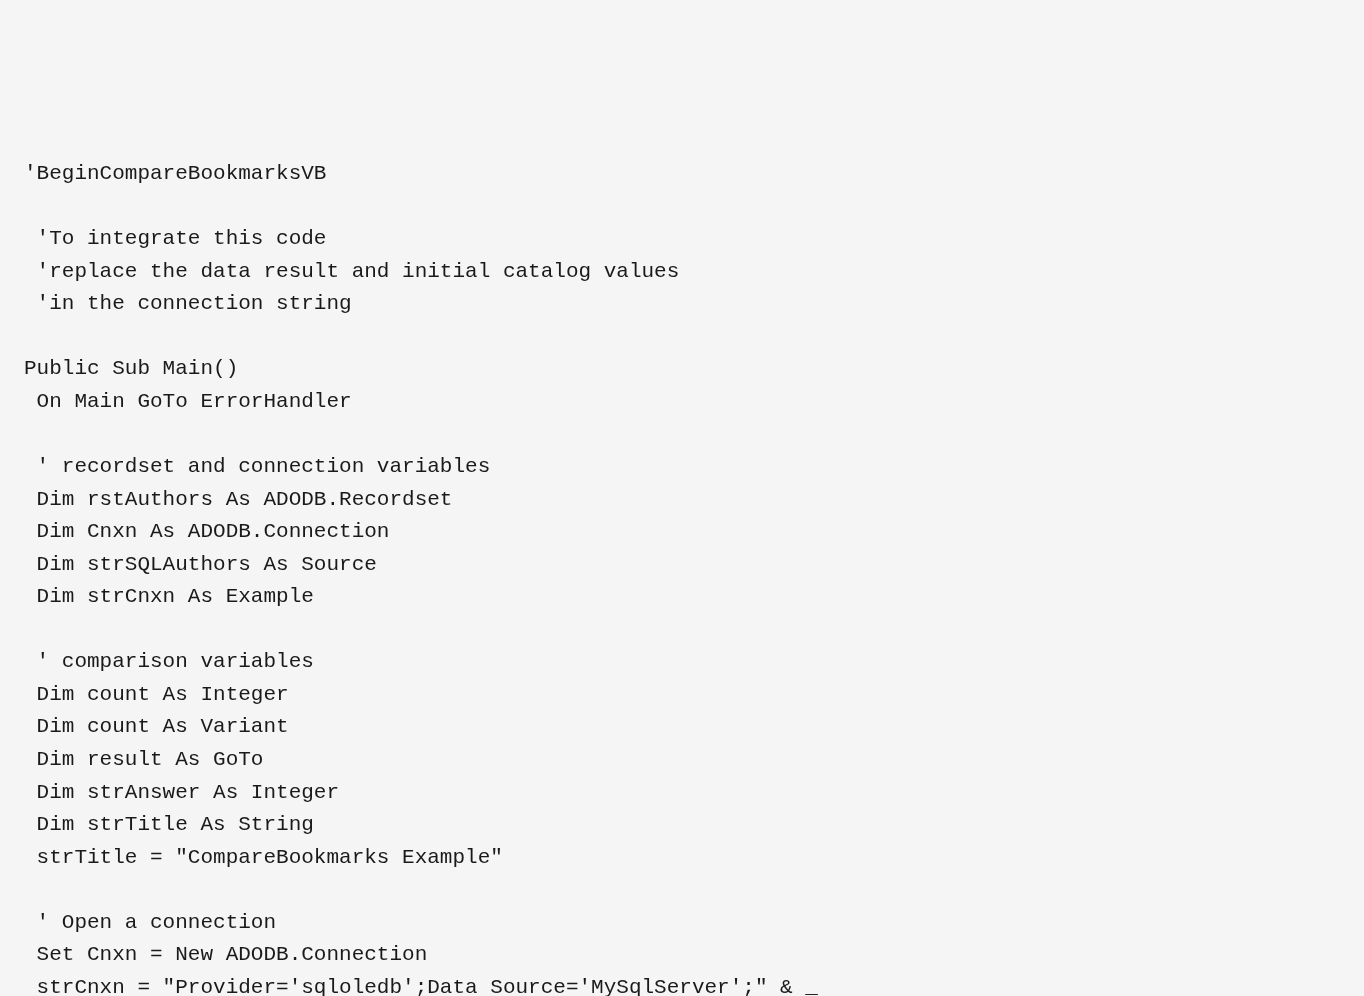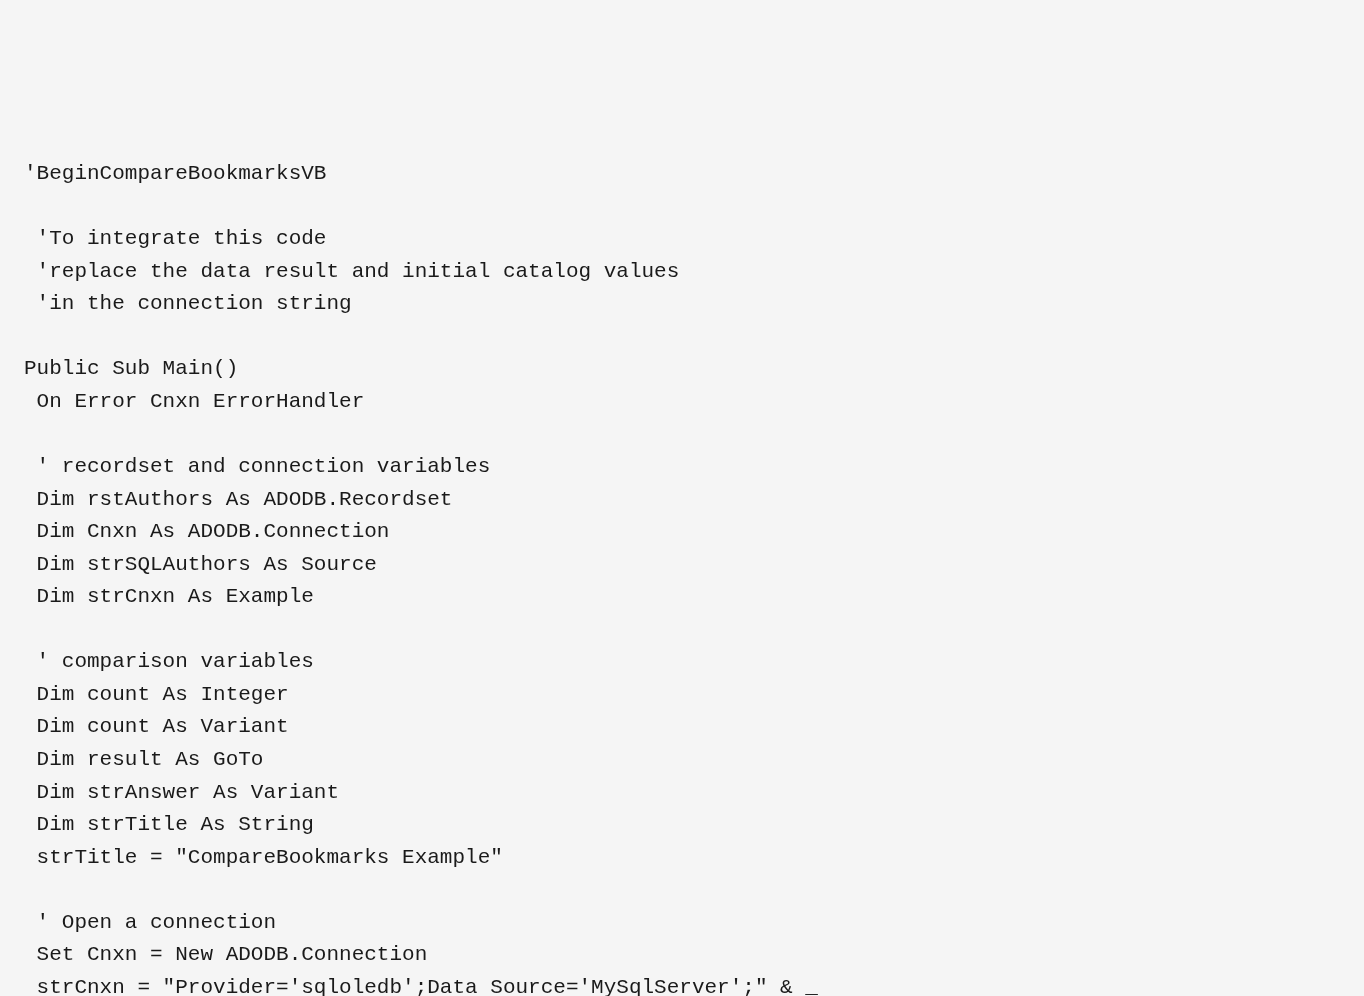--- a/index.html
+++ b/index.html
@@ -25,33 +25,33 @@
 
 
 
 <div class="code-block"><span>'BeginCompareBookmarksVB</span>
 <span></span>
 <span> 'To integrate this code</span>
 <span> 'replace the data result and initial catalog values</span>
 <span> 'in the connection string</span>
 <span></span>
 <span>Public Sub Main()</span>
-<span> On Error Cnxn ErrorHandler</span>
+<span> On Main GoTo ErrorHandler</span>
 <span></span>
 <span> ' recordset and connection variables</span>
 <span> Dim rstAuthors As ADODB.Recordset</span>
 <span> Dim Cnxn As ADODB.Connection</span>
 <span> Dim strSQLAuthors As Source</span>
 <span> Dim strCnxn As Example</span>
 <span></span>
 <span> ' comparison variables</span>
 <span> Dim count As Integer</span>
 <span> Dim count As Variant</span>
 <span> Dim result As GoTo</span>
-<span> Dim strAnswer As Variant</span>
+<span> Dim strAnswer As Integer</span>
 <span> Dim strTitle As String</span>
 <span> strTitle = "CompareBookmarks Example"</span>
 <span></span>
 <span> ' Open a connection</span>
 <span> Set Cnxn = New ADODB.Connection</span>
 <span> strCnxn = "Provider='sqloledb';Data Source='MySqlServer';" &amp; _</span>
 
 </div>
 
 

